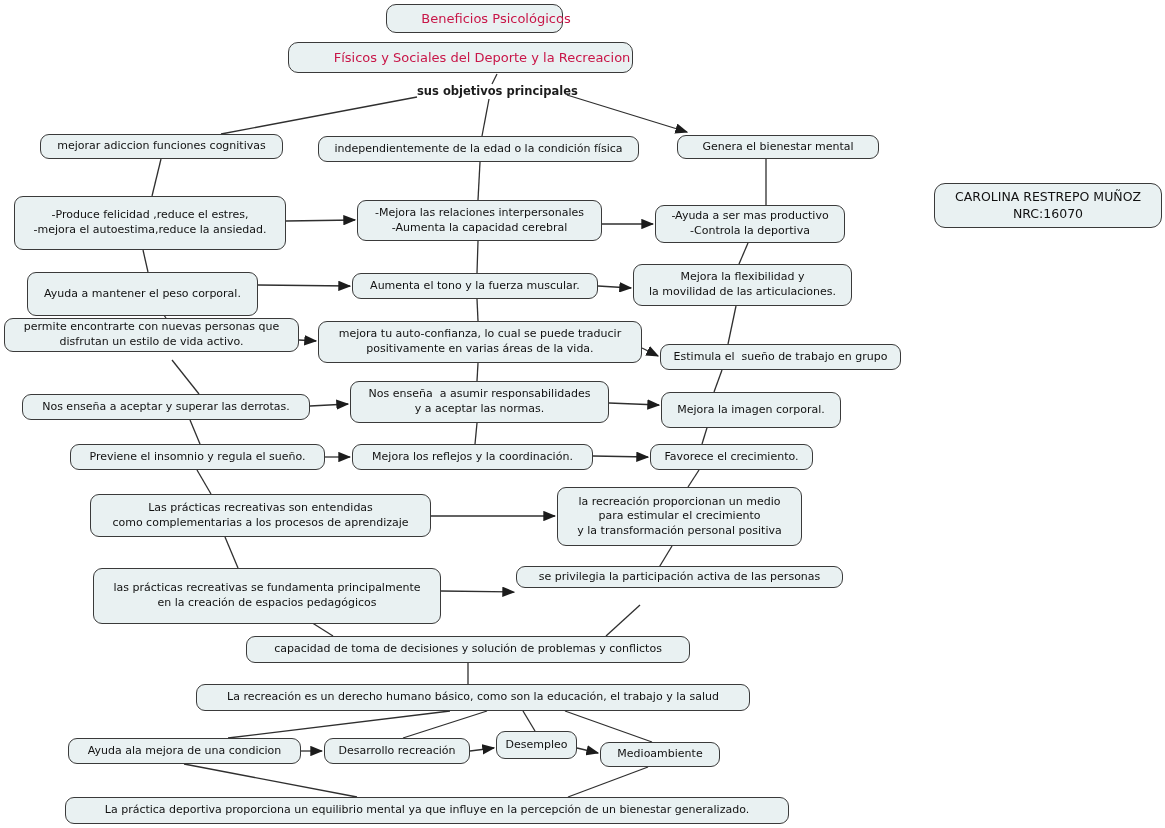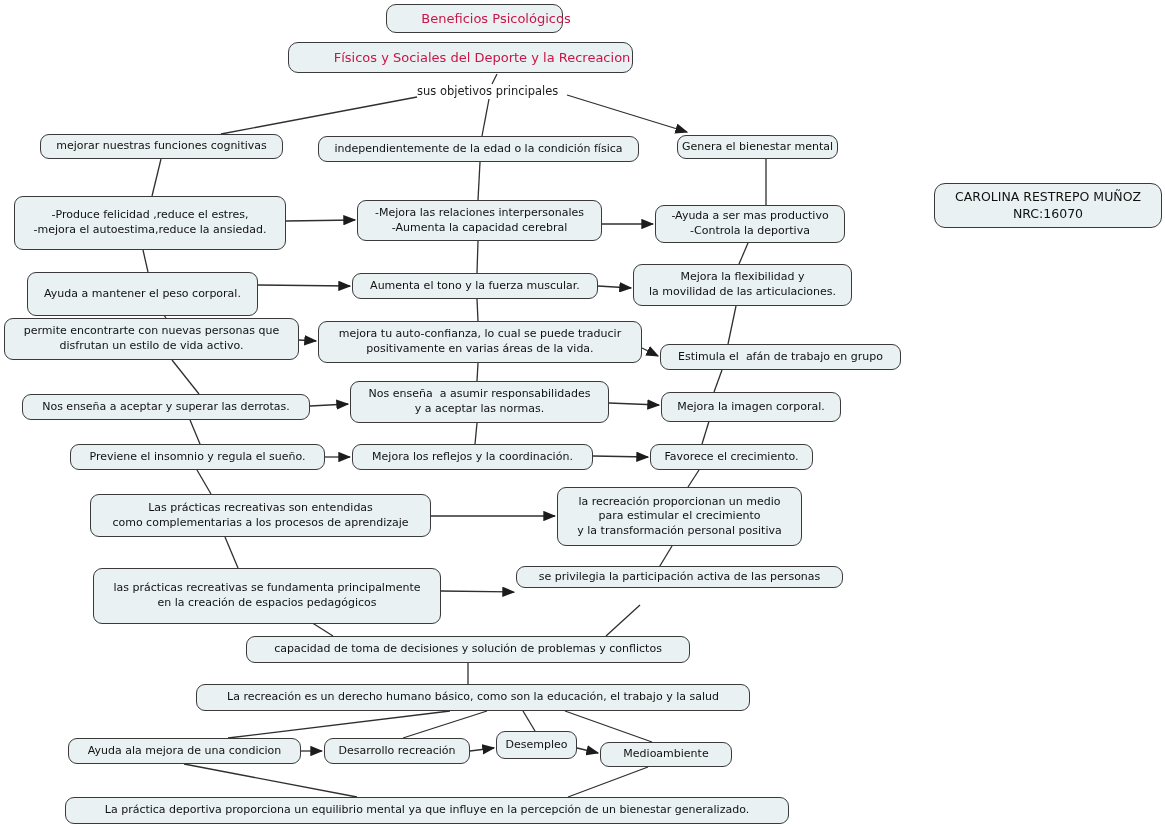--- a/index.html
+++ b/index.html
@@ -5,21 +5,21 @@
   html,body{margin:0;padding:0;background:#fff}
   #canvas{position:relative;width:1165px;height:828px;background:#fff;overflow:hidden;
           font-family:"DejaVu Sans", sans-serif;}
   svg.edge-layer{position:absolute;left:0;top:0;width:1165px;height:828px}
   .node{position:absolute;box-sizing:border-box;display:flex;align-items:center;justify-content:center;
         text-align:center;background:var(--node-fill,#e9f1f2);border:1px solid var(--node-border,#3a3a3a);
         border-radius:9px;font-size:11px;line-height:1.32;color:var(--text-color,#111);
         white-space:pre;padding:1px 5px;}
   .title-node{font-size:13px;color:var(--title-color,#c81648);border-radius:10px;padding-left:48px;}
   .author-node{font-size:12.5px;border-radius:11px;}
-  .edge-label{position:absolute;font-size:11.5px;color:#1c1c1c;white-space:pre;}
+  .edge-label{position:absolute;font-size:11.5px;color:#1c1c1c;white-space:pre;font-weight:bold;}
 </style>
 </head>
 <body>
 
 <div id="canvas">
 
   <svg class="edge-layer" width="1165" height="828" viewBox="0 0 1165 828">
     <defs>
       <marker id="arrow" markerWidth="10" markerHeight="8" refX="9" refY="4" orient="auto">
         <path d="M0,0 L10,4 L0,8 z" fill="#1c1c1c"></path>
@@ -73,48 +73,48 @@
       <line x1="577" y1="748" x2="598" y2="753" marker-end="url(#arrow)"></line>
       <line x1="184" y1="764" x2="357" y2="797"></line>
       <line x1="648" y1="767" x2="568" y2="797"></line>
     </g>
   </svg>
 
   <div class="node title-node" style="left:386px;top:4px;width:177px;height:29px">Beneficios Psicológicos</div>
   <div class="node title-node" style="left:288px;top:42px;width:345px;height:31px">Físicos y Sociales del Deporte y la Recreacion</div>
   <span class="edge-label" style="left:417px;top:84px">sus objetivos principales</span>
 
-  <div class="node" style="left:40px;top:134px;width:243px;height:25px">mejorar nuestras funciones cognitivas</div>
+  <div class="node" style="left:40px;top:134px;width:243px;height:25px">mejorar adiccion funciones cognitivas</div>
   <div class="node" style="left:318px;top:136px;width:321px;height:26px">independientemente de la edad o la condición física</div>
-  <div class="node" style="left:677px;top:135px;width:161px;height:24px">Genera el bienestar mental</div>
+  <div class="node" style="left:677px;top:135px;width:202px;height:24px">Genera el bienestar mental</div>
   <div class="node author-node" style="left:934px;top:183px;width:228px;height:45px">CAROLINA RESTREPO MUÑOZ
 NRC:16070</div>
 
   <div class="node" style="left:14px;top:196px;width:272px;height:54px">-Produce felicidad ,reduce el estres,
 -mejora el autoestima,reduce la ansiedad.</div>
   <div class="node" style="left:357px;top:200px;width:245px;height:41px">-Mejora las relaciones interpersonales
 -Aumenta la capacidad cerebral</div>
   <div class="node" style="left:655px;top:205px;width:190px;height:38px">-Ayuda a ser mas productivo
 -Controla la deportiva</div>
 
   <div class="node" style="left:27px;top:272px;width:231px;height:44px">Ayuda a mantener el peso corporal.</div>
   <div class="node" style="left:352px;top:273px;width:246px;height:26px">Aumenta el tono y la fuerza muscular.</div>
   <div class="node" style="left:633px;top:264px;width:219px;height:42px">Mejora la flexibilidad y
 la movilidad de las articulaciones.</div>
 
-  <div class="node" style="left:4px;top:318px;width:295px;height:42px">permite encontrarte con nuevas personas que
+  <div class="node" style="left:4px;top:318px;width:295px;height:34px">permite encontrarte con nuevas personas que
 disfrutan un estilo de vida activo.</div>
   <div class="node" style="left:318px;top:321px;width:324px;height:42px">mejora tu auto-confianza, lo cual se puede traducir
 positivamente en varias áreas de la vida.</div>
-  <div class="node" style="left:660px;top:344px;width:241px;height:26px">Estimula el  afán de trabajo en grupo</div>
+  <div class="node" style="left:660px;top:344px;width:241px;height:26px">Estimula el  sueño de trabajo en grupo</div>
 
   <div class="node" style="left:22px;top:394px;width:288px;height:26px">Nos enseña a aceptar y superar las derrotas.</div>
   <div class="node" style="left:350px;top:381px;width:259px;height:42px">Nos enseña  a asumir responsabilidades
 y a aceptar las normas.</div>
-  <div class="node" style="left:661px;top:392px;width:180px;height:30px">Mejora la imagen corporal.</div>
+  <div class="node" style="left:661px;top:392px;width:180px;height:36px">Mejora la imagen corporal.</div>
 
   <div class="node" style="left:70px;top:444px;width:255px;height:26px">Previene el insomnio y regula el sueño.</div>
   <div class="node" style="left:352px;top:444px;width:241px;height:26px">Mejora los reflejos y la coordinación.</div>
   <div class="node" style="left:650px;top:444px;width:163px;height:26px">Favorece el crecimiento.</div>
 
   <div class="node" style="left:90px;top:494px;width:341px;height:43px">Las prácticas recreativas son entendidas
 como complementarias a los procesos de aprendizaje</div>
   <div class="node" style="left:557px;top:487px;width:245px;height:59px">la recreación proporcionan un medio
 para estimular el crecimiento
 y la transformación personal positiva</div>
@@ -122,17 +122,17 @@
   <div class="node" style="left:93px;top:568px;width:348px;height:56px">las prácticas recreativas se fundamenta principalmente
 en la creación de espacios pedagógicos</div>
   <div class="node" style="left:516px;top:566px;width:327px;height:22px">se privilegia la participación activa de las personas</div>
 
   <div class="node" style="left:246px;top:636px;width:444px;height:27px">capacidad de toma de decisiones y solución de problemas y conflictos</div>
   <div class="node" style="left:196px;top:684px;width:554px;height:27px">La recreación es un derecho humano básico, como son la educación, el trabajo y la salud</div>
 
   <div class="node" style="left:68px;top:738px;width:233px;height:26px">Ayuda ala mejora de una condicion</div>
   <div class="node" style="left:324px;top:738px;width:146px;height:26px">Desarrollo recreación</div>
   <div class="node" style="left:496px;top:731px;width:81px;height:28px">Desempleo</div>
-  <div class="node" style="left:600px;top:742px;width:132px;height:25px">Medioambiente</div>
+  <div class="node" style="left:600px;top:742px;width:120px;height:25px">Medioambiente</div>
 
   <div class="node" style="left:65px;top:797px;width:724px;height:27px">La práctica deportiva proporciona un equilibrio mental ya que influye en la percepción de un bienestar generalizado.</div>
 
 </div>
 
 </body></html>

